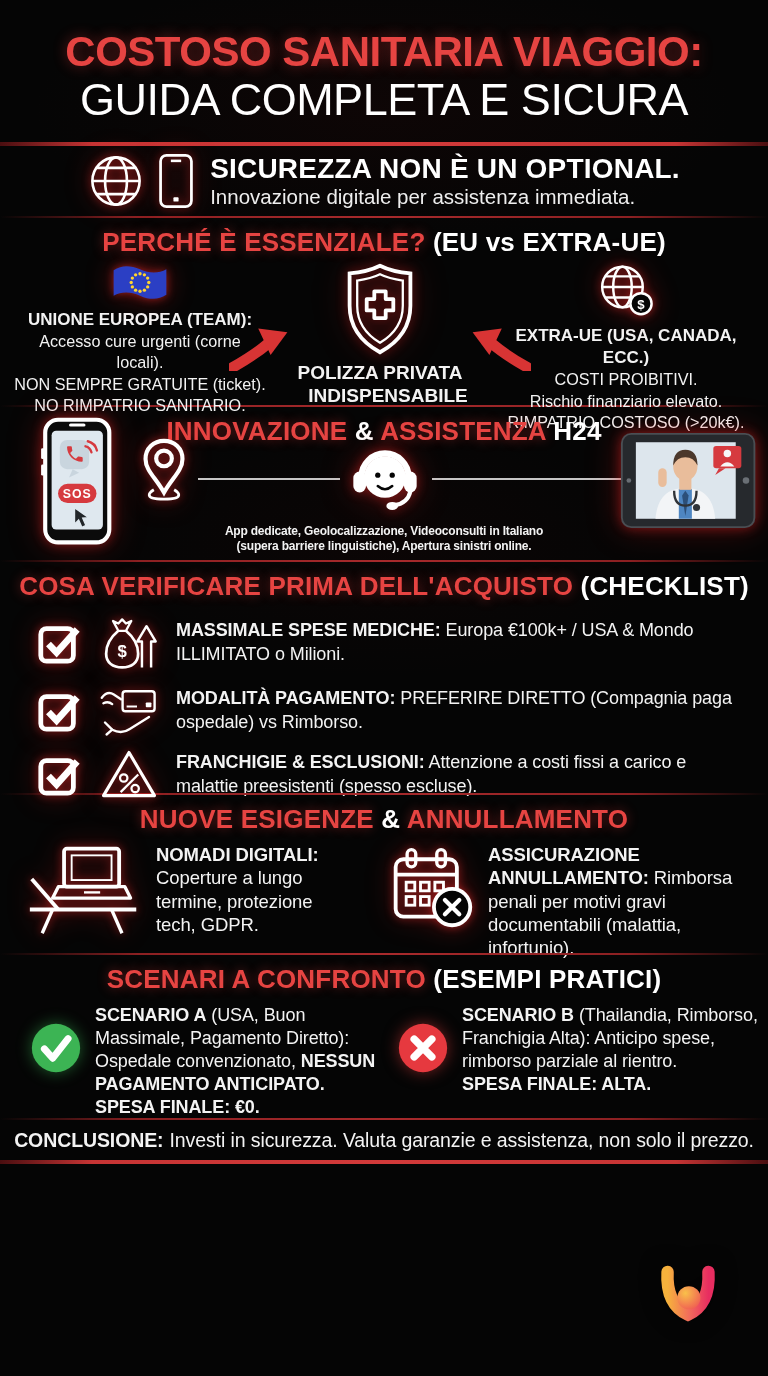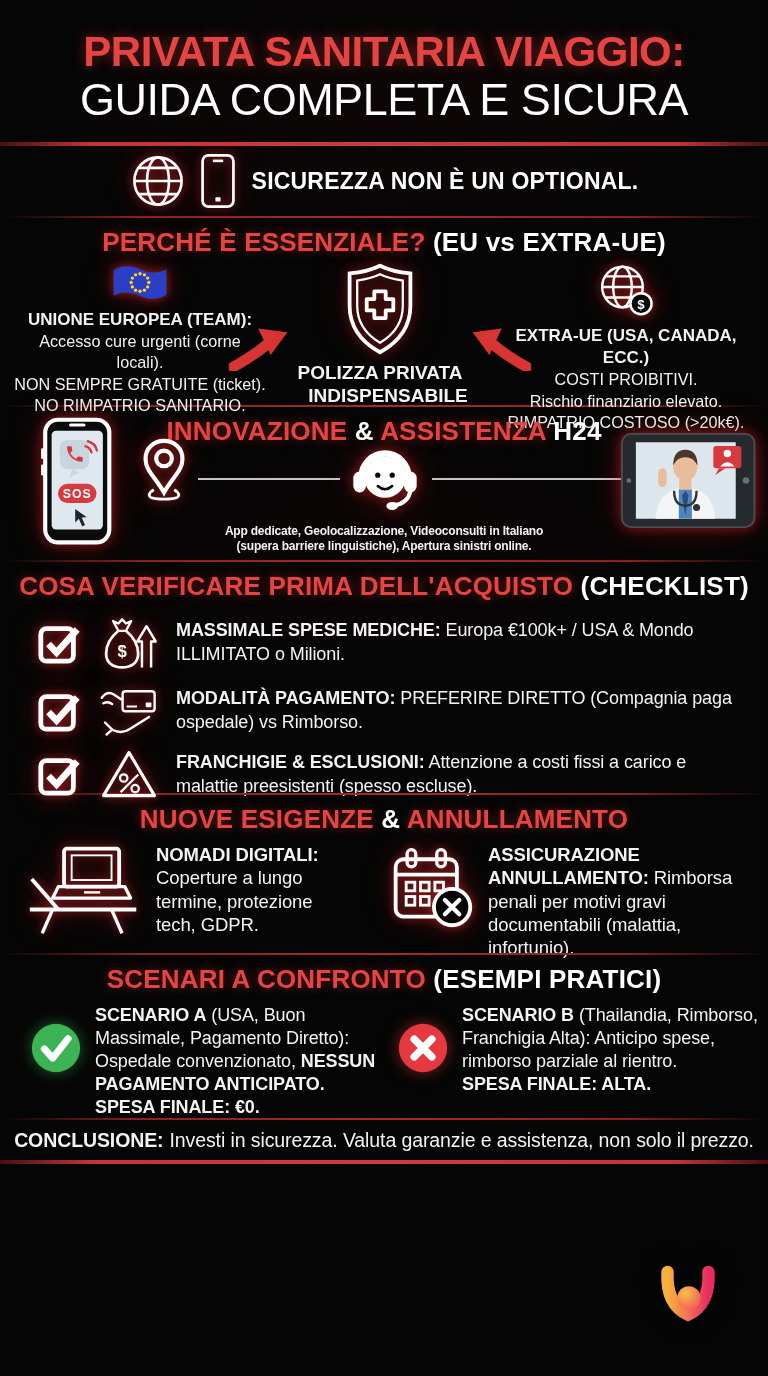--- a/index.html
+++ b/index.html
@@ -26,21 +26,21 @@
 
   
   .title-block{height:142px;flex:none;display:flex;flex-direction:column;justify-content:center;align-items:center;padding-top:12px;}
   .title-red{font-size:42px;font-weight:bold;letter-spacing:-.5px;color:var(--red);text-shadow:0 0 14px rgba(235,60,60,.45);line-height:1.12;}
   .title-white{font-size:45px;font-weight:normal;letter-spacing:-.5px;color:#fff;line-height:1.12;}
 
   
   .intro{height:70px;flex:none;display:flex;align-items:center;justify-content:center;gap:16px;}
   .intro-icons{display:flex;align-items:center;gap:14px;}
   .intro-text{max-width:470px;}
-  .intro-h{font-size:23px;font-weight:bold;color:#fff;letter-spacing:.2px;}
+  .intro-h{font-size:28px;font-weight:bold;color:#fff;letter-spacing:.2px;}
   .intro-s{font-size:20.5px;color:#eee;}
 
   
   .sec-title{text-align:center;font-size:26px;font-weight:bold;letter-spacing:.2px;margin-top:9px;}
   .sec-title .red{color:var(--red);text-shadow:0 0 12px rgba(235,60,60,.45);}
   .sec-title .white{color:#fff;}
 
   
   .essential{height:187px;flex:none;position:relative;}
   .ess-cols{display:flex;justify-content:space-between;padding:4px 10px 0 14px;}
@@ -104,21 +104,21 @@
   .brand-logo{position:absolute;right:46px;top:100px;filter:drop-shadow(0 0 10px rgba(0,0,0,.6));}
 
   svg{display:block;}
 </style>
 </head>
 <body>
 
 <div class="page">
 
   <header class="title-block">
-    <div class="title-red">PRIVATA SANITARIA VIAGGIO:</div>
+    <div class="title-red">COSTOSO SANITARIA VIAGGIO:</div>
     <div class="title-white">GUIDA COMPLETA E SICURA</div>
   </header>
 
   <div class="div-bright"></div>
 
   <section class="intro">
     <div class="intro-icons">
       <span class="gicon">
         <svg viewBox="0 0 64 64" width="56" height="56">
             <g fill="none" stroke="#fff" stroke-width="3">
@@ -131,20 +131,21 @@
       <span class="gicon">
         <svg viewBox="0 0 42 66" width="36" height="58">
             <rect x="3" y="3" width="36" height="60" rx="7" fill="none" stroke="#fff" stroke-width="3.2"></rect>
             <line x1="15" y1="9.5" x2="27" y2="9.5" stroke="#fff" stroke-width="3"></line>
             <rect x="18" y="52" width="6" height="5" rx="1" fill="#fff"></rect>
           </svg>
       </span>
     </div>
     <div class="intro-text">
       <div class="intro-h">SICUREZZA NON È UN OPTIONAL.</div>
+      <div class="intro-s">Innovazione digitale per assistenza immediata.</div>
     </div>
   </section>
 
   <div class="div-dim"></div>
 
   <section class="essential">
     <h2 class="sec-title">
       <span class="red">PERCHÉ È ESSENZIALE?</span>
       <span class="white">(EU vs EXTRA-UE)</span>
     </h2>

